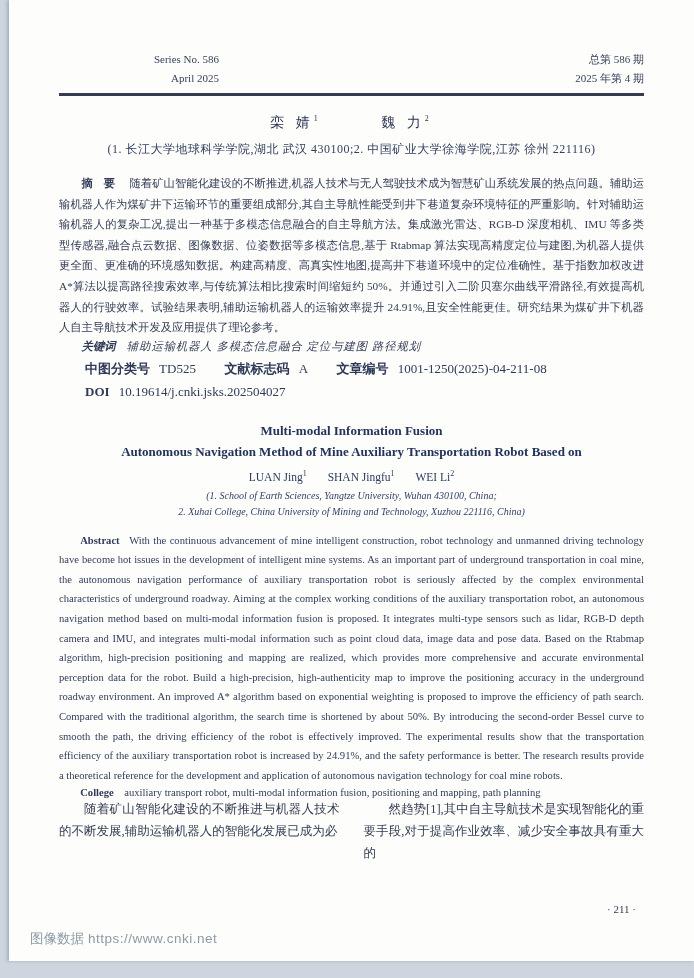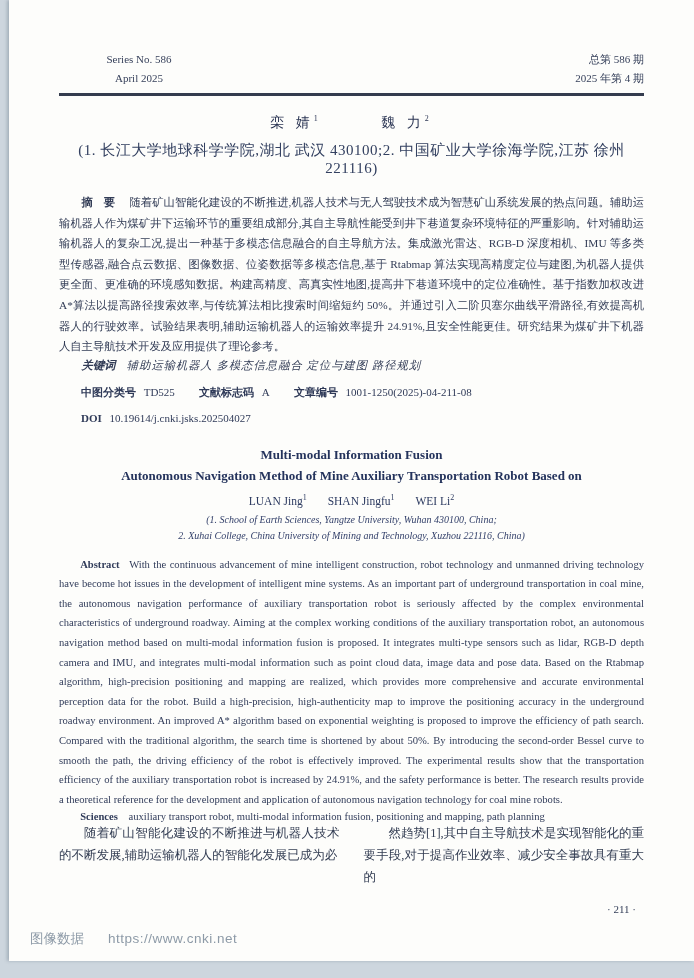--- a/index.html
+++ b/index.html
@@ -16,46 +16,46 @@
     position: absolute; left: 9px; top: 0;
     width: 685px; height: 961px;
     background: #fdfdfb;
     box-shadow: -2px 0 3px rgba(90,105,120,.35);
   }
   .content { margin: 0 50px; width: 585px; }
 
   
   .jheader { display: flex; justify-content: space-between; align-items: flex-end; padding-top: 50px; }
   .jh-col { font-size: 11px; line-height: 19px; color: #38425c; }
-  .jh-left  { text-align: center; width: 160px; }
+  .jh-left  { text-align: right; width: 160px; }
   .jh-center{ text-align: center; flex: 1; }
   .jh-right { text-align: right; width: 160px; }
   .jh-cn { font-size: 16px; font-weight: bold; letter-spacing: 14px; color: #2c3962; }
   .jh-en { font-size: 12px; font-weight: bold; letter-spacing: 2px; margin-top: 2px; }
   .jheader-rule { border-bottom: 3px solid #343c4e; margin-top: 5px; }
 
   
   .title-cn {
     margin-top: 28px; text-align: center;
     font-size: 22px; font-weight: bold; color: #1d2f5c;
     letter-spacing: 8px; line-height: 34px;
   }
   .authors-cn { margin-top: 18px; text-align: center; font-size: 14px; color: #2c3654; }
   .authors-cn .author { margin: 0 28px; letter-spacing: 4px; }
   sup { font-size: 8px; vertical-align: super; }
-  .affil-cn { margin-top: 9px; text-align: center; font-size: 15px; color: #334060; letter-spacing: .5px; }
+  .affil-cn { margin-top: 9px; text-align: center; font-size: 12px; color: #334060; letter-spacing: .5px; }
 
   
   .abstract-cn { margin-top: 15px; font-size: 11.3px; line-height: 20.6px; text-align: justify; text-indent: 2em; color: #323c56; }
   .abstract-cn .lbl { font-weight: bold; margin-right: .9em; letter-spacing: 4px; }
   .keywords-cn { margin-top: 1px; font-size: 11.3px; text-indent: 2em; color: #323c56; }
   .keywords-cn .lbl { font-weight: bold; margin-right: 1em; font-style: italic; }
   .keywords-cn .val { font-style: italic; letter-spacing: 1px; margin-top: 8px; }
 
-  .meta-row { margin-top: 12px; font-size: 11px; text-indent: 2em; color: #2f3a58; }
+  .meta-row { margin-top: 6px; font-size: 13px; text-indent: 2em; color: #2f3a58; }
   .meta-row .lbl { font-weight: bold; }
   .meta-row .val { margin-left: .7em; }
   .meta-gap { display: inline-block; width: 2.2em; }
 
   
   .title-en { margin-top: 20px; text-align: center; font-weight: bold; font-size: 13px; line-height: 21px; color: #24335c; }
   .authors-en { margin-top: 7px; text-align: center; font-size: 11.5px; color: #2c3a60; }
   .authors-en .author { margin: 0 9px; }
   .affil-en { margin-top: 5px; text-align: center; font-style: italic; font-size: 10px; line-height: 16px; color: #33406a; }
 
@@ -66,21 +66,21 @@
 
   
   .body-cols { display: flex; gap: 24px; }
   .bcol { width: 281px; font-size: 12.5px; line-height: 22px; text-align: justify; text-indent: 2em; color: #323c52; }
 
   .page-number { position: absolute; right: 58px; top: 903px; font-size: 11px; color: #333e58; }
 
   
   .watermark { position: absolute; left: 30px; top: 930px; font-size: 13.5px; color: #8d9aa7;
                font-family: "Liberation Sans", "DejaVu Sans", sans-serif; }
-  .watermark .url { margin-left: 24px; letter-spacing: .5px; text-align: right; }
+  .watermark .url { margin-left: 4px; letter-spacing: .5px; text-align: right; }
 </style>
 </head>
 <body>
 
 <div class="scan-bg"></div>
 
 <div class="page">
   <div class="content">
 
     <div class="jheader">
@@ -121,21 +121,21 @@
       <span class="author"><span>WEI Li</span><sup>2</sup></span>
     </div>
 
     <div class="affil-en">
       <div>(1. School of Earth Sciences, Yangtze University, Wuhan 430100, China;</div>
       <div>2. Xuhai College, China University of Mining and Technology, Xuzhou 221116, China)</div>
     </div>
 
     <p class="abstract-en"><span class="lbl">Abstract</span><span>With the continuous advancement of mine intelligent construction, robot technology and unmanned driving technology have become hot issues in the development of intelligent mine systems. As an important part of underground transportation in coal mine, the autonomous navigation performance of auxiliary transportation robot is seriously affected by the complex environmental characteristics of underground roadway. Aiming at the complex working conditions of the auxiliary transportation robot, an autonomous navigation method based on multi-modal information fusion is proposed. It integrates multi-type sensors such as lidar, RGB-D depth camera and IMU, and integrates multi-modal information such as point cloud data, image data and pose data. Based on the Rtabmap algorithm, high-precision positioning and mapping are realized, which provides more comprehensive and accurate environmental perception data for the robot. Build a high-precision, high-authenticity map to improve the positioning accuracy in the underground roadway environment. An improved A* algorithm based on exponential weighting is proposed to improve the efficiency of path search. Compared with the traditional algorithm, the search time is shortened by about 50%. By introducing the second-order Bessel curve to smooth the path, the driving efficiency of the robot is effectively improved. The experimental results show that the transportation efficiency of the auxiliary transportation robot is increased by 24.91%, and the safety performance is better. The research results provide a theoretical reference for the development and application of autonomous navigation technology for coal mine robots.</span></p>
 
-    <p class="keywords-en"><span class="lbl">Sciences</span><span>auxiliary transport robot, multi-modal information fusion, positioning and mapping, path planning</span></p>
+    <p class="keywords-en"><span class="lbl">College</span><span>auxiliary transport robot, multi-modal information fusion, positioning and mapping, path planning</span></p>
 
     <div class="body-cols">
       <p class="bcol">随着矿山智能化建设的不断推进与机器人技术的不断发展,辅助运输机器人的智能化发展已成为必</p>
       <p class="bcol">然趋势[1],其中自主导航技术是实现智能化的重要手段,对于提高作业效率、减少安全事故具有重大的</p>
     </div>
 
   </div>
 
   <div class="page-number">· 211 ·</div>
 </div>

